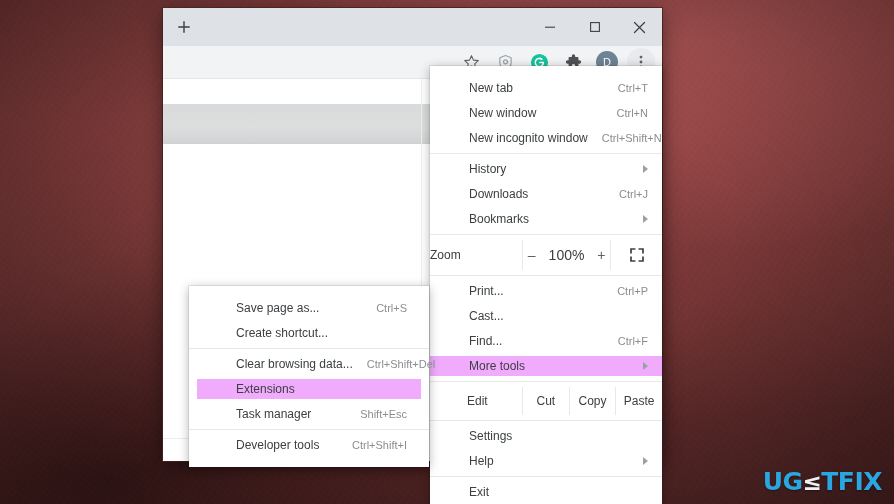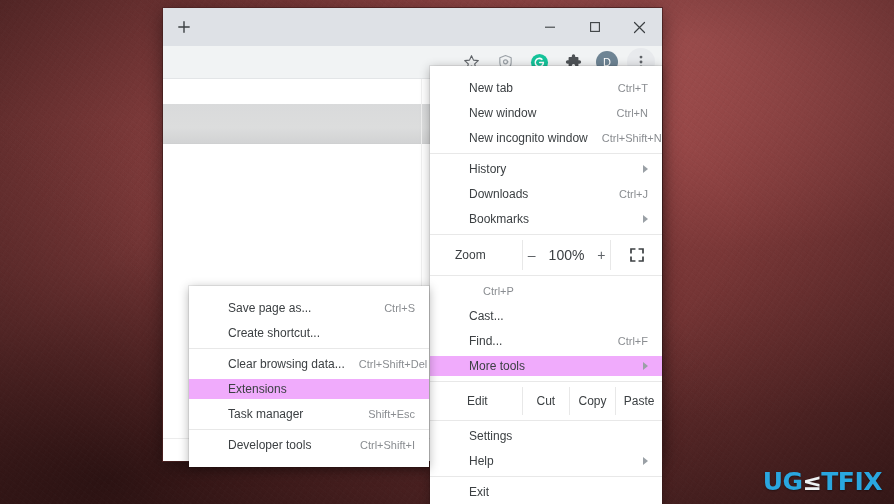--- a/index.html
+++ b/index.html
@@ -147,21 +147,21 @@
     width: 240px;
   }
   .menu-item {
     height: 20px;
     display: flex; align-items: center;
     padding: 0 14px 0 39px;
     white-space: nowrap;
     position: relative;
   }
   #main-menu .menu-item { margin: 5px 0; }
-  #more-tools-submenu .menu-item { margin: 5px 0; }
+  #more-tools-submenu .menu-item { margin: 5px 8px; }
   .menu-item.highlight { background: #f0abfc; }
   .mi-label { flex: 1; }
   .mi-accel { color: #8a8d91; font-size: 11px; padding-left: 14px; }
   .mi-arrow {
     width: 0; height: 0;
     border-top: 4px solid transparent;
     border-bottom: 4px solid transparent;
     border-left: 5px solid #9aa0a6;
     margin-left: 10px;
   }
@@ -170,21 +170,21 @@
     background: #e8e8e8;
     margin: 5px 0;
   }
 
   
   #zoom-row {
     display: flex; align-items: center;
     height: 30px;
     font-size: 12px;
   }
-  #zoom-row .zr-label { padding-left: 25px; width: 92px; color: #3c4043; }
+  #zoom-row .zr-label { width: 92px; color: #3c4043; }
   #zoom-row .zr-ctl {
     flex: 1;
     display: flex; align-items: center; justify-content: center;
     border-left: 1px solid #e8e8e8;
     height: 100%;
     gap: 11px;
   }
   #zoom-row .zr-minus, #zoom-row .zr-plus { color: #5f6368; font-size: 14px; width: 12px; text-align: center; }
   #zoom-row .zr-level { color: #3c4043; font-size: 14px; }
   #zoom-row .zr-full {
@@ -346,20 +346,21 @@
       <div class="zr-full">
         <svg width="14" height="14" viewBox="0 0 14 14">
           <path d="M1 4.6 L1 1 L4.6 1 M9.4 1 L13 1 L13 4.6 M13 9.4 L13 13 L9.4 13 M4.6 13 L1 13 L1 9.4" fill="none" stroke="#3c4043" stroke-width="1.7" stroke-linecap="square"></path>
         </svg>
       </div>
     </div>
 
     <div class="menu-sep"></div>
 
     <div class="menu-item">
+      <span class="mi-label">Print...</span>
       <span class="mi-accel">Ctrl+P</span>
     </div>
     <div class="menu-item">
       <span class="mi-label">Cast...</span>
     </div>
     <div class="menu-item">
       <span class="mi-label">Find...</span>
       <span class="mi-accel">Ctrl+F</span>
     </div>
     <div class="menu-item highlight">

